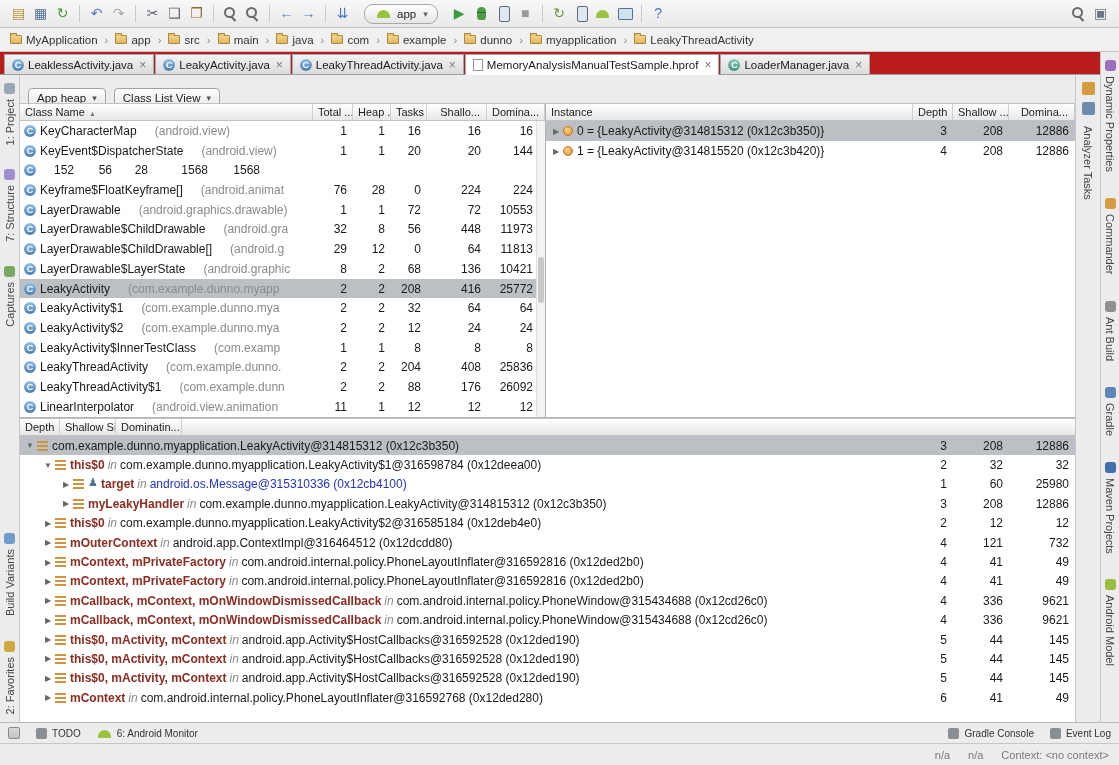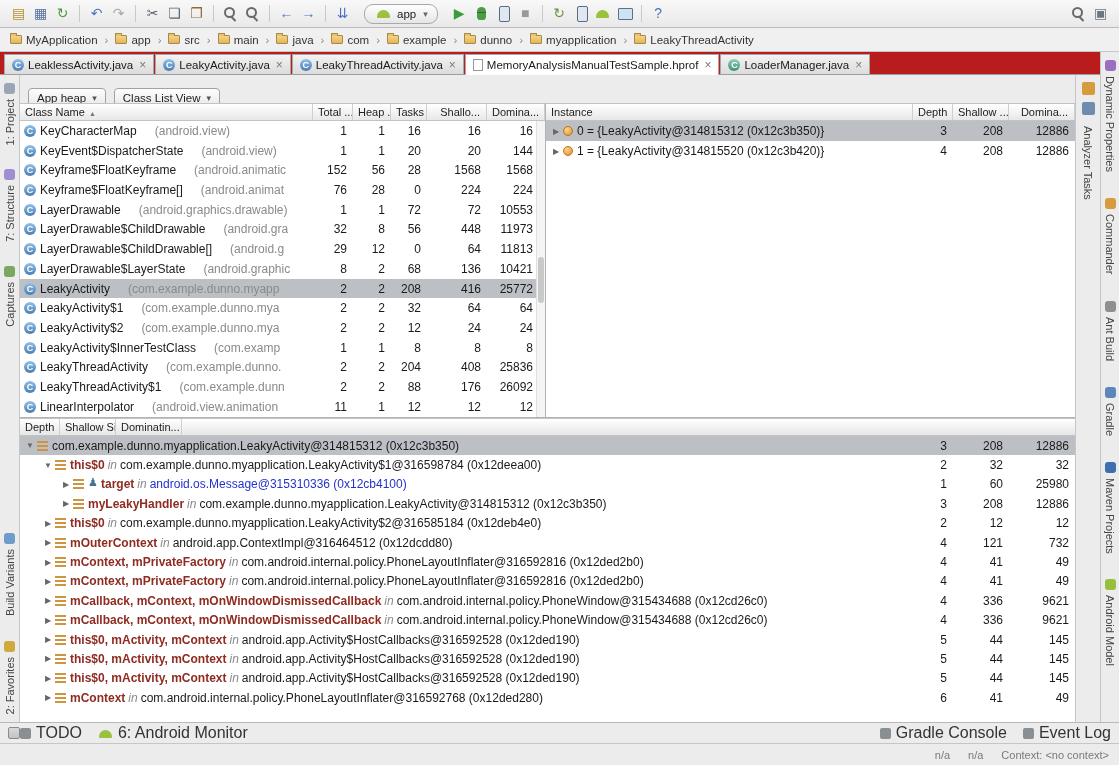--- a/index.html
+++ b/index.html
@@ -134,22 +134,22 @@
   .xicon.person-icon{display:inline-block;width:10px;height:13px;position:relative;flex:none;margin-right:3px}
   .person-icon::before{content:"♟";position:absolute;left:0;top:-2px;font-size:11px;color:#49708e}
   .tfield{color:#8f2b20;font-weight:bold;margin-right:3px}
   .tin{color:#8a8a8a;font-style:italic;margin-right:3px}
   .tfield:empty,.tin:empty{margin:0}
   .tref{overflow:hidden}
   .trow[data-blue="true"] .tref{color:#2233cc}
 
   
   #bottombar{position:absolute;left:0;top:722px;width:1119px;height:21px;background:#ececec;
-    border-top:1px solid #b9b9b9;display:flex;align-items:center;padding:0 8px;
-    font-size:16px;color:#333}
+    border-top:1px solid #b9b9b9;display:flex;align-items:center;padding:0 8px;gap:16px;
+    font-size:10px;color:#333}
   .bb-item{display:flex;align-items:center;gap:5px}
   .bb-icon{width:11px;height:11px;border-radius:2px;background:#999;flex:none;position:relative}
   .bb-icon.android-icon{background:transparent !important;width:15px;height:12px}
   .bb-icon.android-icon::before{content:"";position:absolute;left:1px;top:3px;width:13px;height:8px;
     background:#9ac23c;border-radius:7px 7px 1px 1px}
   #statusbar{position:absolute;left:0;top:743px;width:1119px;height:22px;background:#ececec;
     border-top:1px solid #c6c6c6;display:flex;align-items:center;padding:0 10px;gap:18px;
     font-size:11px;color:#7a7a7a}
   .grid-icon{width:12px;height:12px;flex:none;border:1px solid #8a8a8a;border-radius:2px;
     background:linear-gradient(#d9d9d9,#c2c2c2)}
@@ -376,24 +376,20 @@
           <span class="cpkg">(android.view)</span>
         </span>
         <span class="cnum c1">1</span>
         <span class="cnum c2">1</span>
         <span class="cnum c3">20</span>
         <span class="cnum c4">20</span>
         <span class="cnum c5">144</span>
       </div>
       <div class="crow">
         <span class="class-icon" style="margin-right:4px"></span>
-        <span class="cmain">
-          <span>Keyframe$FloatKeyframe</span>
-          <span class="cpkg">(android.animatic</span>
-        </span>
         <span class="cnum c1">152</span>
         <span class="cnum c2">56</span>
         <span class="cnum c3">28</span>
         <span class="cnum c4">1568</span>
         <span class="cnum c5">1568</span>
       </div>
       <div class="crow">
         <span class="class-icon" style="margin-right:4px"></span>
         <span class="cmain">
           <span>Keyframe$FloatKeyframe[]</span>

